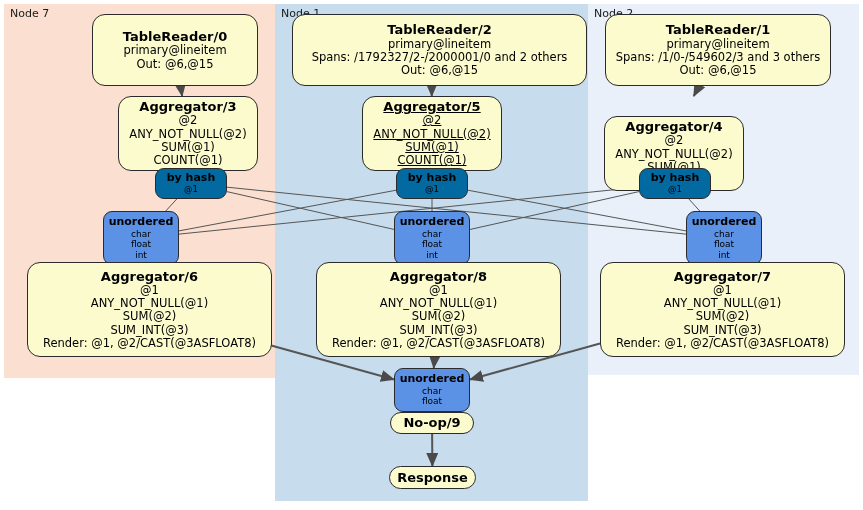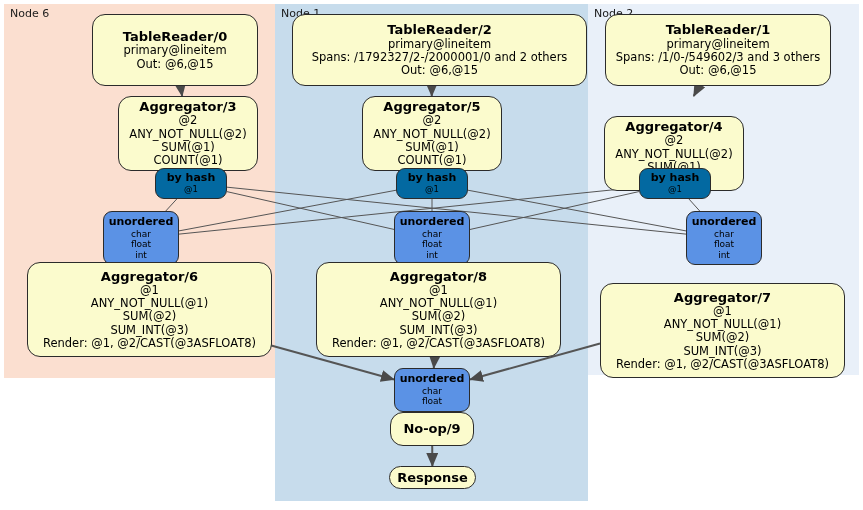--- a/index.html
+++ b/index.html
@@ -74,21 +74,21 @@
   }
   .box-blue .title { font-size: 11px; color: #000; }
   .box-blue .line { font-size: 9px; color: #000; }
   .node.small .title { font-size: 13px; }
 </style>
 </head>
 <body>
 
 <div id="canvas">
     <div class="cluster" style="left: 4px; top: 4px; width: 271px; height: 374px; background: rgb(251, 223, 208);"></div>
-    <div class="cluster-label" style="left: 10px; top: 7px;">Node 6</div>
+    <div class="cluster-label" style="left: 10px; top: 7px;">Node 7</div>
     <div class="cluster" style="left: 275px; top: 4px; width: 313px; height: 497px; background: rgb(199, 220, 236);"></div>
     <div class="cluster-label" style="left: 281px; top: 7px;">Node 1</div>
     <div class="cluster" style="left: 588px; top: 4px; width: 271px; height: 371px; background: rgb(233, 240, 249);"></div>
     <div class="cluster-label" style="left: 594px; top: 7px;">Node 2</div>
     <svg class="edges" viewBox="0 0 863 510">
       <defs>
         <marker id="ah" markerWidth="8" markerHeight="8" refX="6.5" refY="3" orient="auto" markerUnits="strokeWidth">
           <path d="M0,0 L7,3 L0,6 z" fill="#4a4a4a"></path>
         </marker>
       </defs>
@@ -139,21 +139,21 @@
       <div class="line">SUM(@2)</div>
       <div class="line">SUM_INT(@3)</div>
       <div class="line">Render: @1, @2/CAST(@3ASFLOAT8)</div>
     </div>
     <div class="node box-yellow" style="left: 292px; top: 14px; width: 295px; height: 72px;">
       <div class="title">TableReader/2</div>
       <div class="line">primary@lineitem</div>
       <div class="line">Spans: /1792327/2-/2000001/0 and 2 others</div>
       <div class="line">Out: @6,@15</div>
     </div>
-    <div class="node box-yellow" style="left: 362px; top: 96px; width: 140px; height: 75px;">
+    <div class="node box-yellow" style="left: 362px; top: 96px; width: 140px; height: 75px; text-decoration: underline;">
       <div class="title">Aggregator/5</div>
       <div class="line">@2</div>
       <div class="line">ANY_NOT_NULL(@2)</div>
       <div class="line">SUM(@1)</div>
       <div class="line">COUNT(@1)</div>
     </div>
     <div class="node box-orange" style="left: 396px; top: 168px; width: 72px; height: 31px;">
       <div class="title">by hash</div>
       <div class="line">@1</div>
     </div>
@@ -187,32 +187,32 @@
     <div class="node box-orange" style="left: 639px; top: 168px; width: 72px; height: 31px;">
       <div class="title">by hash</div>
       <div class="line">@1</div>
     </div>
     <div class="node box-blue" style="left: 686px; top: 211px; width: 76px; height: 54px;">
       <div class="title">unordered</div>
       <div class="line">char</div>
       <div class="line">float</div>
       <div class="line">int</div>
     </div>
-    <div class="node box-yellow" style="left: 600px; top: 262px; width: 245px; height: 95px; margin-top: 21px;">
+    <div class="node box-yellow" style="left: 600px; top: 262px; width: 245px; height: 95px;">
       <div class="title">Aggregator/7</div>
       <div class="line">@1</div>
       <div class="line">ANY_NOT_NULL(@1)</div>
       <div class="line">SUM(@2)</div>
       <div class="line">SUM_INT(@3)</div>
       <div class="line">Render: @1, @2/CAST(@3ASFLOAT8)</div>
     </div>
     <div class="node box-blue" style="left: 394px; top: 368px; width: 76px; height: 44px;">
       <div class="title">unordered</div>
       <div class="line">char</div>
       <div class="line">float</div>
     </div>
-    <div class="node box-yellow small" style="left: 390px; top: 412px; width: 84px; height: 34px;">
+    <div class="node box-yellow small" style="left: 390px; top: 412px; width: 84px; height: 22px;">
       <div class="title">No-op/9</div>
     </div>
     <div class="node box-yellow small" style="left: 389px; top: 466px; width: 87px; height: 23px;">
       <div class="title">Response</div>
     </div>
   </div>
 
 </body></html>

